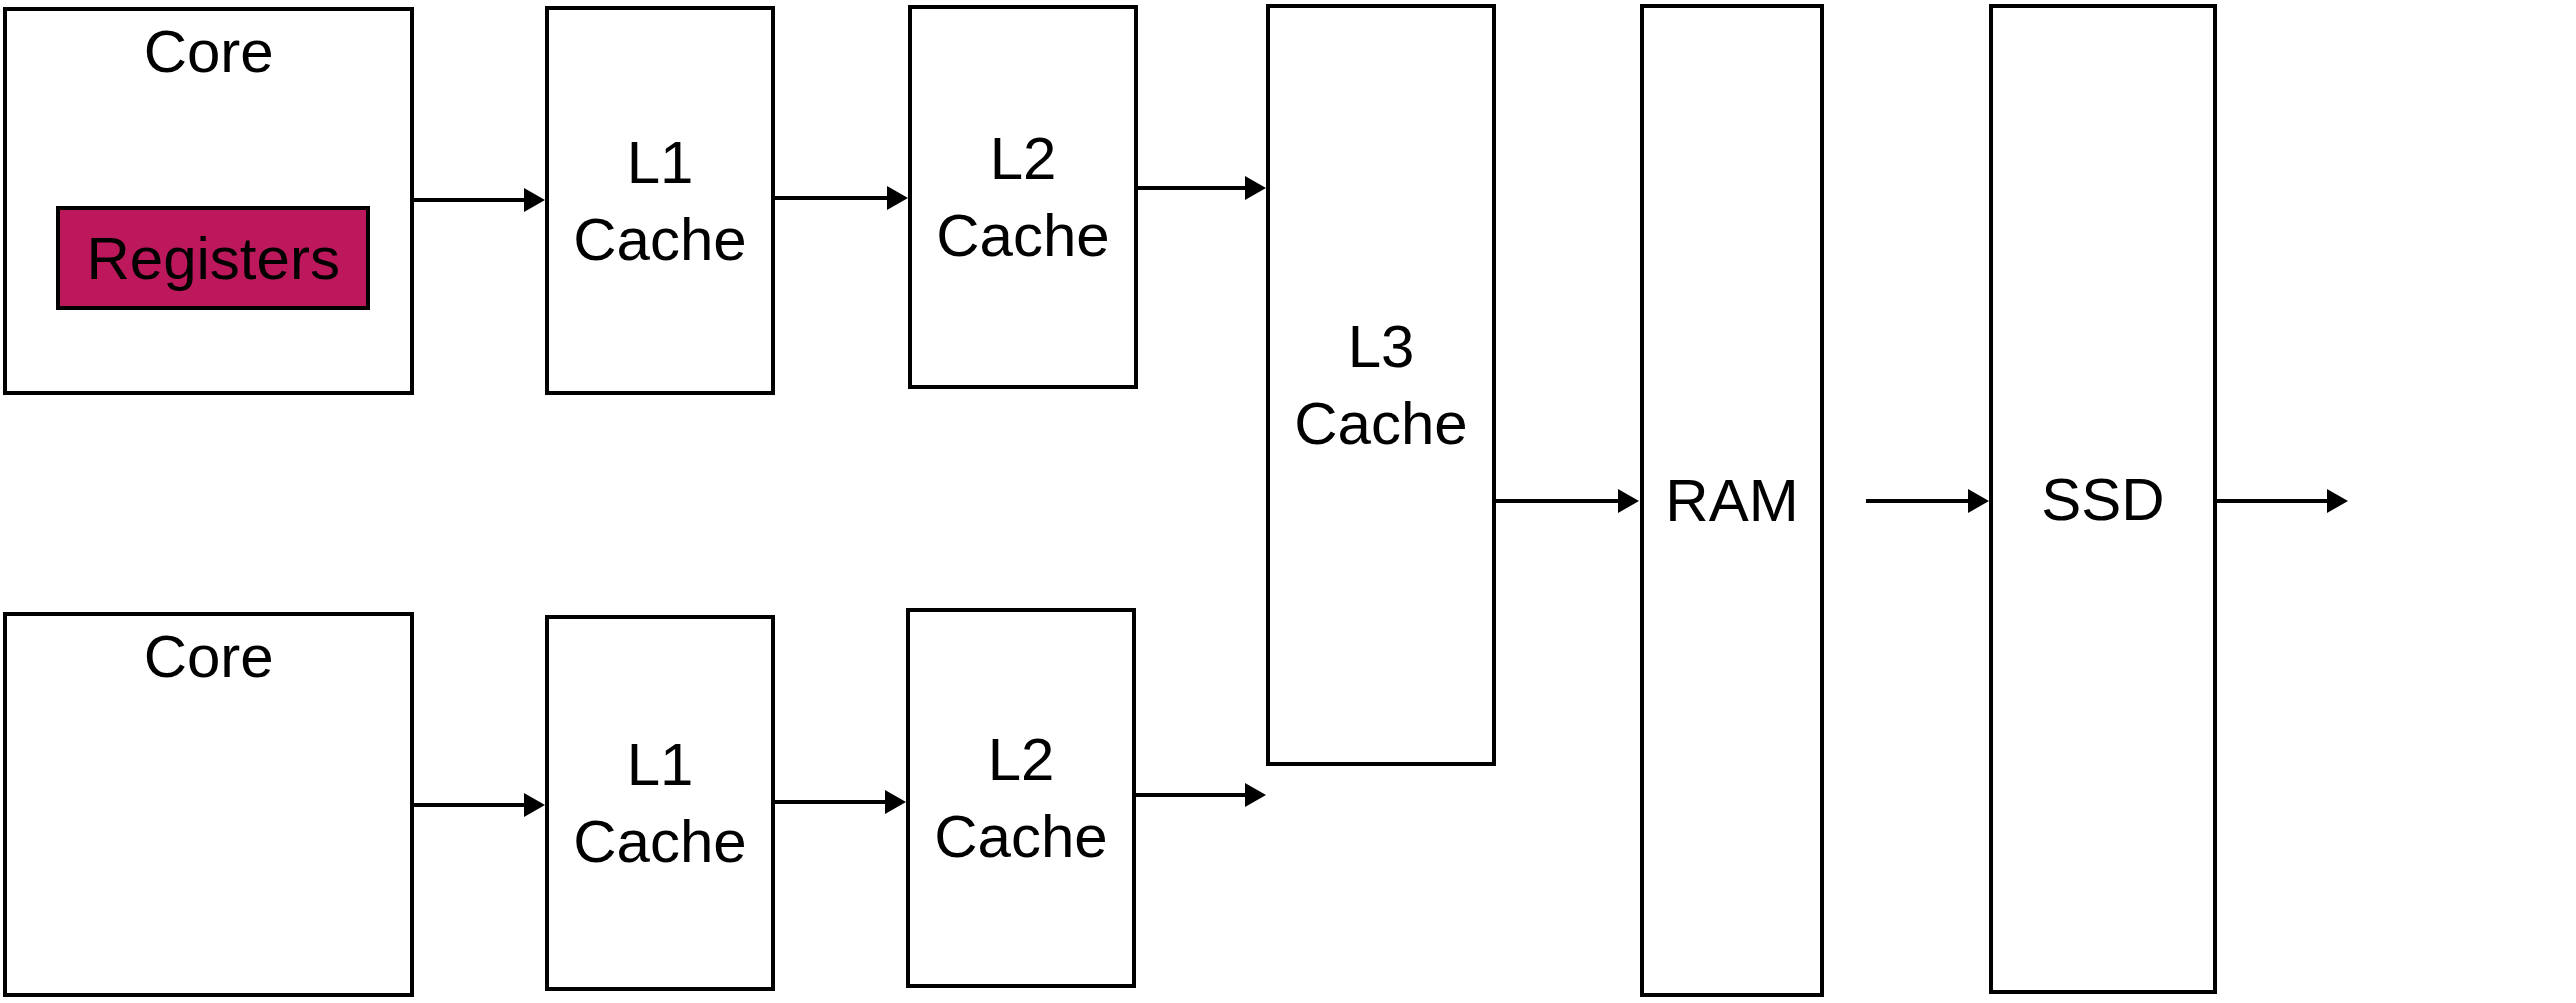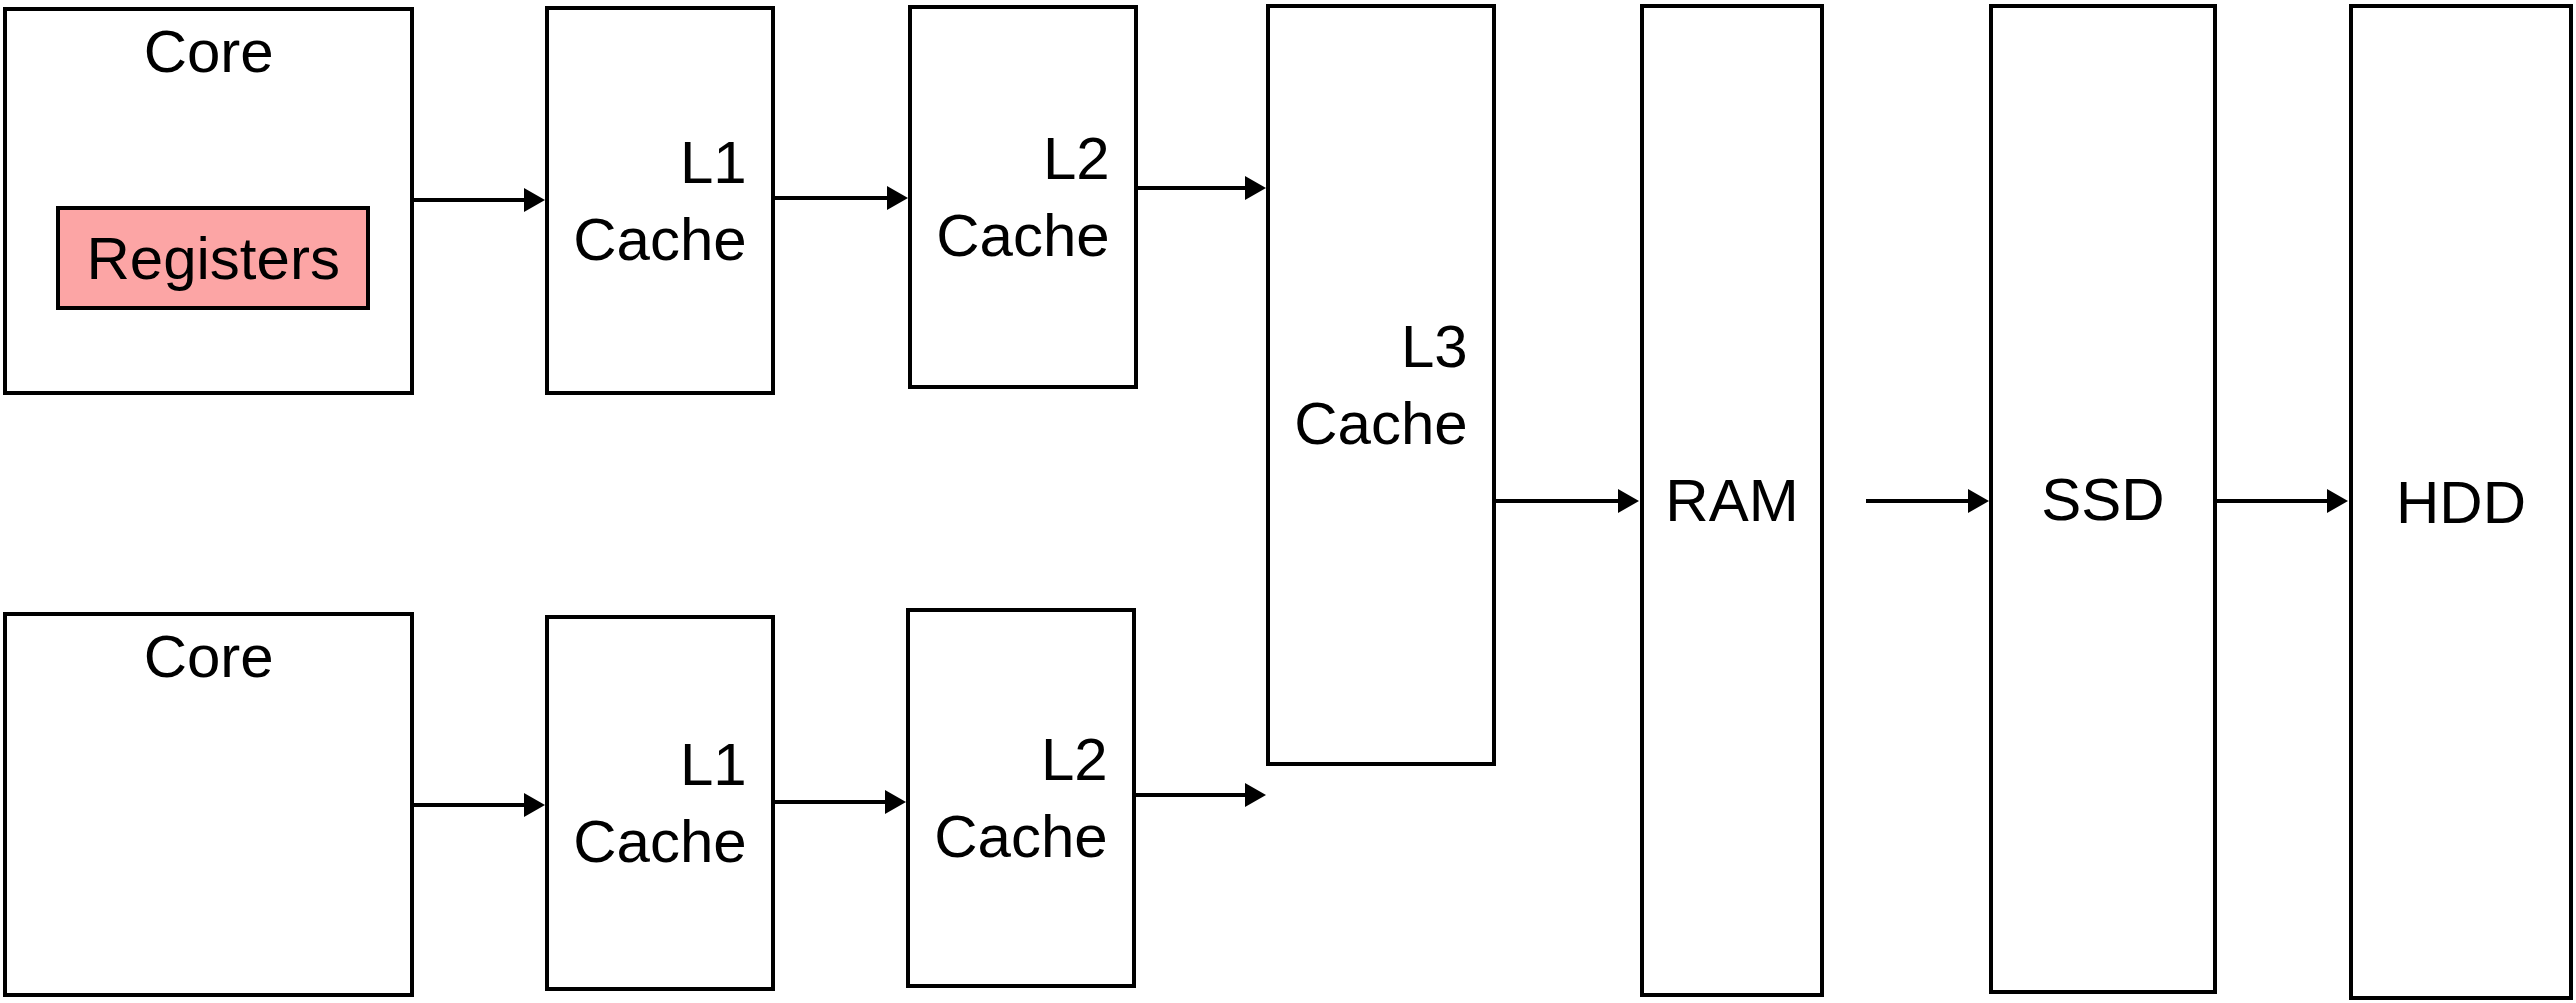--- a/index.html
+++ b/index.html
@@ -25,21 +25,21 @@
   .center-label {
     display: flex;
     align-items: center;
     justify-content: center;
     text-align: center;
   }
   .label {
     font-size: 60px;
     line-height: 77px;
     white-space: pre-line;
-    text-align: right;
+    text-align: center;
     color: #000000;
   }
   .box-title {
     display: block;
     width: 100%;
     margin-top: 2px;
     text-align: center;
   }
   
   .pos-core1      { left: 3.2px;    top: 7.3px;    width: 411px; height: 388px; }
@@ -51,21 +51,21 @@
   .pos-l2b        { left: 906px; top: 608px;  width: 230px; height: 380px; }
   .pos-l3         { left: 1266px; top: 4px;    width: 230px; height: 762px; }
   .pos-ram        { left: 1640px; top: 4px;    width: 184px; height: 993px; }
   .pos-ssd        { left: 1989px; top: 4px;    width: 228px; height: 990px; }
   .pos-hdd        { left: 2349px; top: 4px;    width: 224px; height: 996px; }
   
   .registers {
     position: absolute;
     box-sizing: border-box;
     border: 4.8px solid #000000;
-    background: #fca5a5;
+    background: #be185d;
   }
   .pos-reg1, .pos-reg2 { position: absolute; }
   
   .arrow { position: absolute; height: 24px; }
   .arrow-line {
     position: absolute;
     left: 0;
     top: 9.7px;
     right: 17.7px;
     height: 4.8px;
@@ -129,23 +129,20 @@
   <div class="box pos-l3 center-label">
     <span class="label">L3
 Cache</span>
   </div>
   <div class="box pos-ram center-label">
     <span class="label">RAM</span>
   </div>
   <div class="box pos-ssd center-label">
     <span class="label">SSD</span>
   </div>
-  <div class="box pos-hdd center-label">
-    <span class="label">HDD</span>
-  </div>
 
   <div class="arrow pos-a1">
     <div class="arrow-line"></div>
     <div class="arrow-head"></div>
   </div>
   <div class="arrow pos-a2">
     <div class="arrow-line"></div>
     <div class="arrow-head"></div>
   </div>
   <div class="arrow pos-a3">

